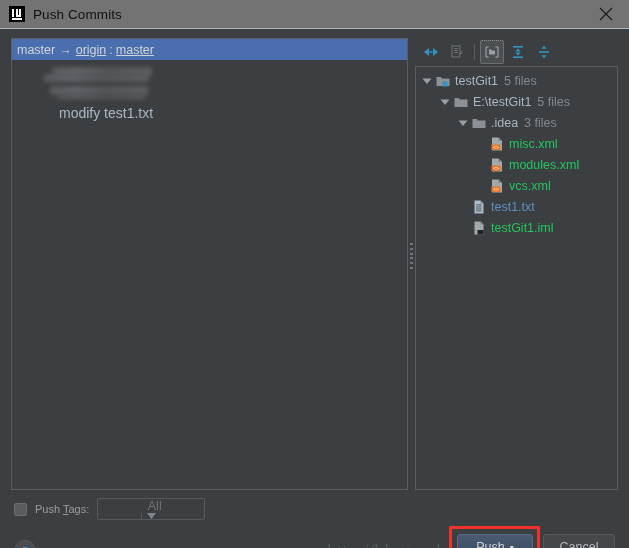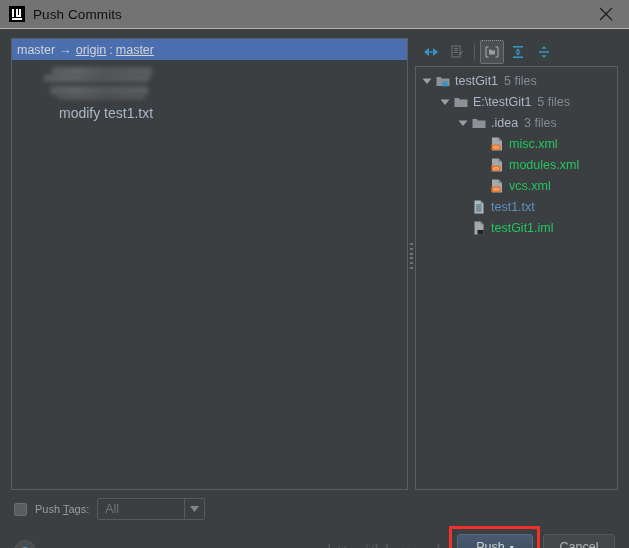--- a/index.html
+++ b/index.html
@@ -168,21 +168,21 @@
     width: 13px; height: 13px;
     background: #5a5d5f; border: 1px solid #6b6e70; border-radius: 2px;
   }
   #tags-label {
     margin-left: 8px; font-size: 11px; color: #9a9da0;
   }
   #tags-label u { text-decoration: underline; }
   #tags-combo {
     margin-left: 8px; width: 108px; height: 22px;
     border: 1px solid #565a5c; border-radius: 2px;
-    display: flex; align-items: center; background: #3c3f41;
+    display: flex; align-items: center; background: #3c3f41; flex-direction: column;
   }
   #tags-combo-value {
     flex: 1; padding-left: 7px; font-size: 12.5px; color: #6f7376;
   }
   #tags-combo-arrow {
     width: 20px; height: 20px; border-left: 1px solid #565a5c;
     display: flex; align-items: center; justify-content: center;
   }
   #help-btn {
     position: absolute; left: 14px; top: 511px;

